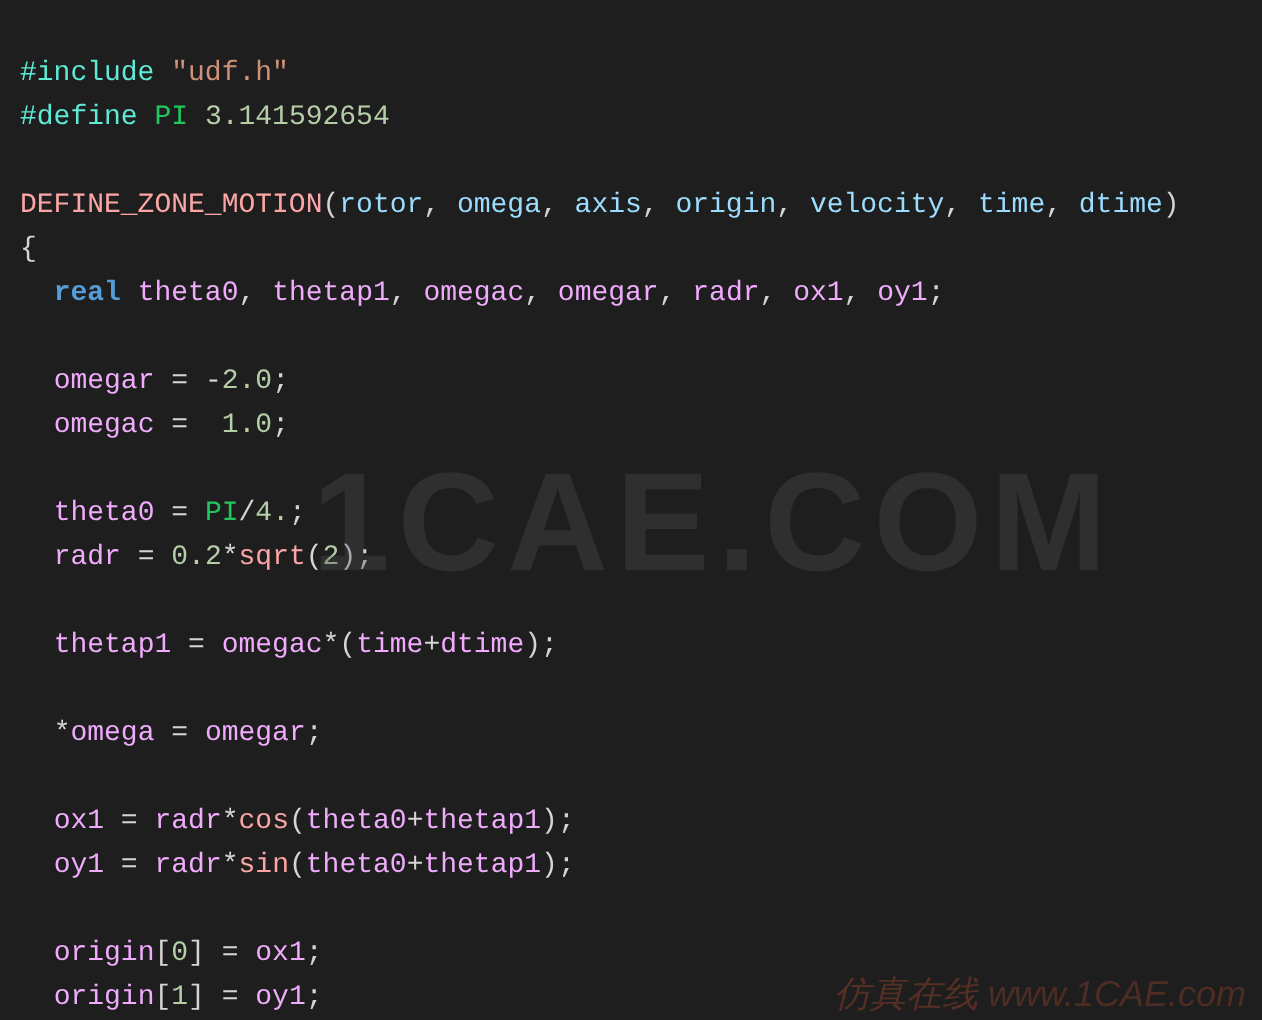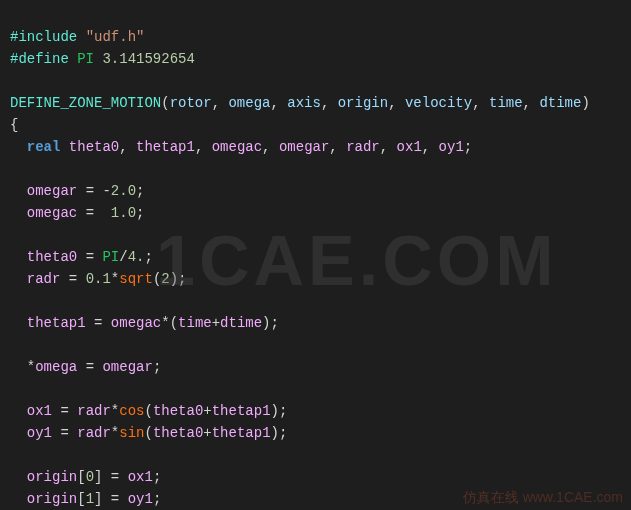--- a/index.html
+++ b/index.html
@@ -16,67 +16,68 @@
   }
   .code {
     padding: 4px 10px;
     white-space: pre;
     color: #d4d4d4;
   }
   .keyword-macro { color: #5eead4; }
   .string { color: #ce9178; }
   .define-name { color: #22c55e; }
   .number { color: #b5cea8; margin-top: 40px; }
-  .func-name { color: #5eead4; }
+  .func-name { color: #fca5a5; }
   .param { color: #9cdcfe; margin-top: 28px; }
   .type { color: #569cd6; font-weight: bold; }
   .var { color: #f0abfc; }
   .op { color: #d4d4d4; }
-  .call { color: #f97316; }
+  .call { color: #fca5a5; }
   .watermark-big {
     position: absolute;
     top: 250px;
     left: 156px;
     font-family: Arial, sans-serif;
     font-size: 70px;
     font-weight: bold;
     color: rgba(80,80,80,0.35);
     letter-spacing: 4px;
     user-select: none;
     pointer-events: none;
   }
   .footer-mark {
     position: absolute;
     bottom: 2px;
     right: 8px;
     font-family: "Microsoft YaHei", sans-serif;
-    font-size: 14px;
+    font-size: 18px;
     color: rgba(190,80,50,0.3);
     user-select: none;
     pointer-events: none;
+    font-style: italic;
   }
   .footer-mark .cn { color: rgba(190,80,50,0.35); }
   .footer-mark .url { color: rgba(190,80,50,0.3); }
 </style>
 </head>
 <body>
 
 <div class="code">
 <span><span class="keyword-macro">#include</span><span> </span><span class="string">"udf.h"</span></span>
 <span><span class="keyword-macro">#define</span><span> </span><span class="define-name">PI</span><span> </span><span class="number">3.141592654</span></span>
 
 <span><span class="func-name">DEFINE_ZONE_MOTION</span><span class="op">(</span><span class="param">rotor</span><span class="op">, </span><span class="param">omega</span><span class="op">, </span><span class="param">axis</span><span class="op">, </span><span class="param">origin</span><span class="op">, </span><span class="param">velocity</span><span class="op">, </span><span class="param">time</span><span class="op">, </span><span class="param">dtime</span><span class="op">)</span></span>
 <span class="op">{</span>
 <span><span>  </span><span class="type">real</span><span> </span><span class="var">theta0</span><span class="op">, </span><span class="var">thetap1</span><span class="op">, </span><span class="var">omegac</span><span class="op">, </span><span class="var">omegar</span><span class="op">, </span><span class="var">radr</span><span class="op">, </span><span class="var">ox1</span><span class="op">, </span><span class="var">oy1</span><span class="op">;</span></span>
 
 <span><span>  </span><span class="var">omegar</span><span class="op"> = </span><span class="op">-</span><span class="number">2.0</span><span class="op">;</span></span>
 <span><span>  </span><span class="var">omegac</span><span class="op"> =  </span><span class="number">1.0</span><span class="op">;</span></span>
 
 <span><span>  </span><span class="var">theta0</span><span class="op"> = </span><span class="define-name">PI</span><span class="op">/</span><span class="number">4.</span><span class="op">;</span></span>
-<span><span>  </span><span class="var">radr</span><span class="op"> = </span><span class="number">0.1</span><span class="op">*</span><span class="call">sqrt</span><span class="op">(</span><span class="number">2</span><span class="op">)</span><span class="op">;</span></span>
+<span><span>  </span><span class="var">radr</span><span class="op"> = </span><span class="number">0.2</span><span class="op">*</span><span class="call">sqrt</span><span class="op">(</span><span class="number">2</span><span class="op">)</span><span class="op">;</span></span>
 
 <span><span>  </span><span class="var">thetap1</span><span class="op"> = </span><span class="var">omegac</span><span class="op">*(</span><span class="var">time</span><span class="op">+</span><span class="var">dtime</span><span class="op">)</span><span class="op">;</span></span>
 
 <span><span>  </span><span class="op">*</span><span class="var">omega</span><span class="op"> = </span><span class="var">omegar</span><span class="op">;</span></span>
 
 <span><span>  </span><span class="var">ox1</span><span class="op"> = </span><span class="var">radr</span><span class="op">*</span><span class="call">cos</span><span class="op">(</span><span class="var">theta0</span><span class="op">+</span><span class="var">thetap1</span><span class="op">)</span><span class="op">;</span></span>
 <span><span>  </span><span class="var">oy1</span><span class="op"> = </span><span class="var">radr</span><span class="op">*</span><span class="call">sin</span><span class="op">(</span><span class="var">theta0</span><span class="op">+</span><span class="var">thetap1</span><span class="op">)</span><span class="op">;</span></span>
 
 <span><span>  </span><span class="var">origin</span><span class="op">[</span><span class="number">0</span><span class="op">] = </span><span class="var">ox1</span><span class="op">;</span></span>
 <span><span>  </span><span class="var">origin</span><span class="op">[</span><span class="number">1</span><span class="op">] = </span><span class="var">oy1</span><span class="op">;</span></span>

